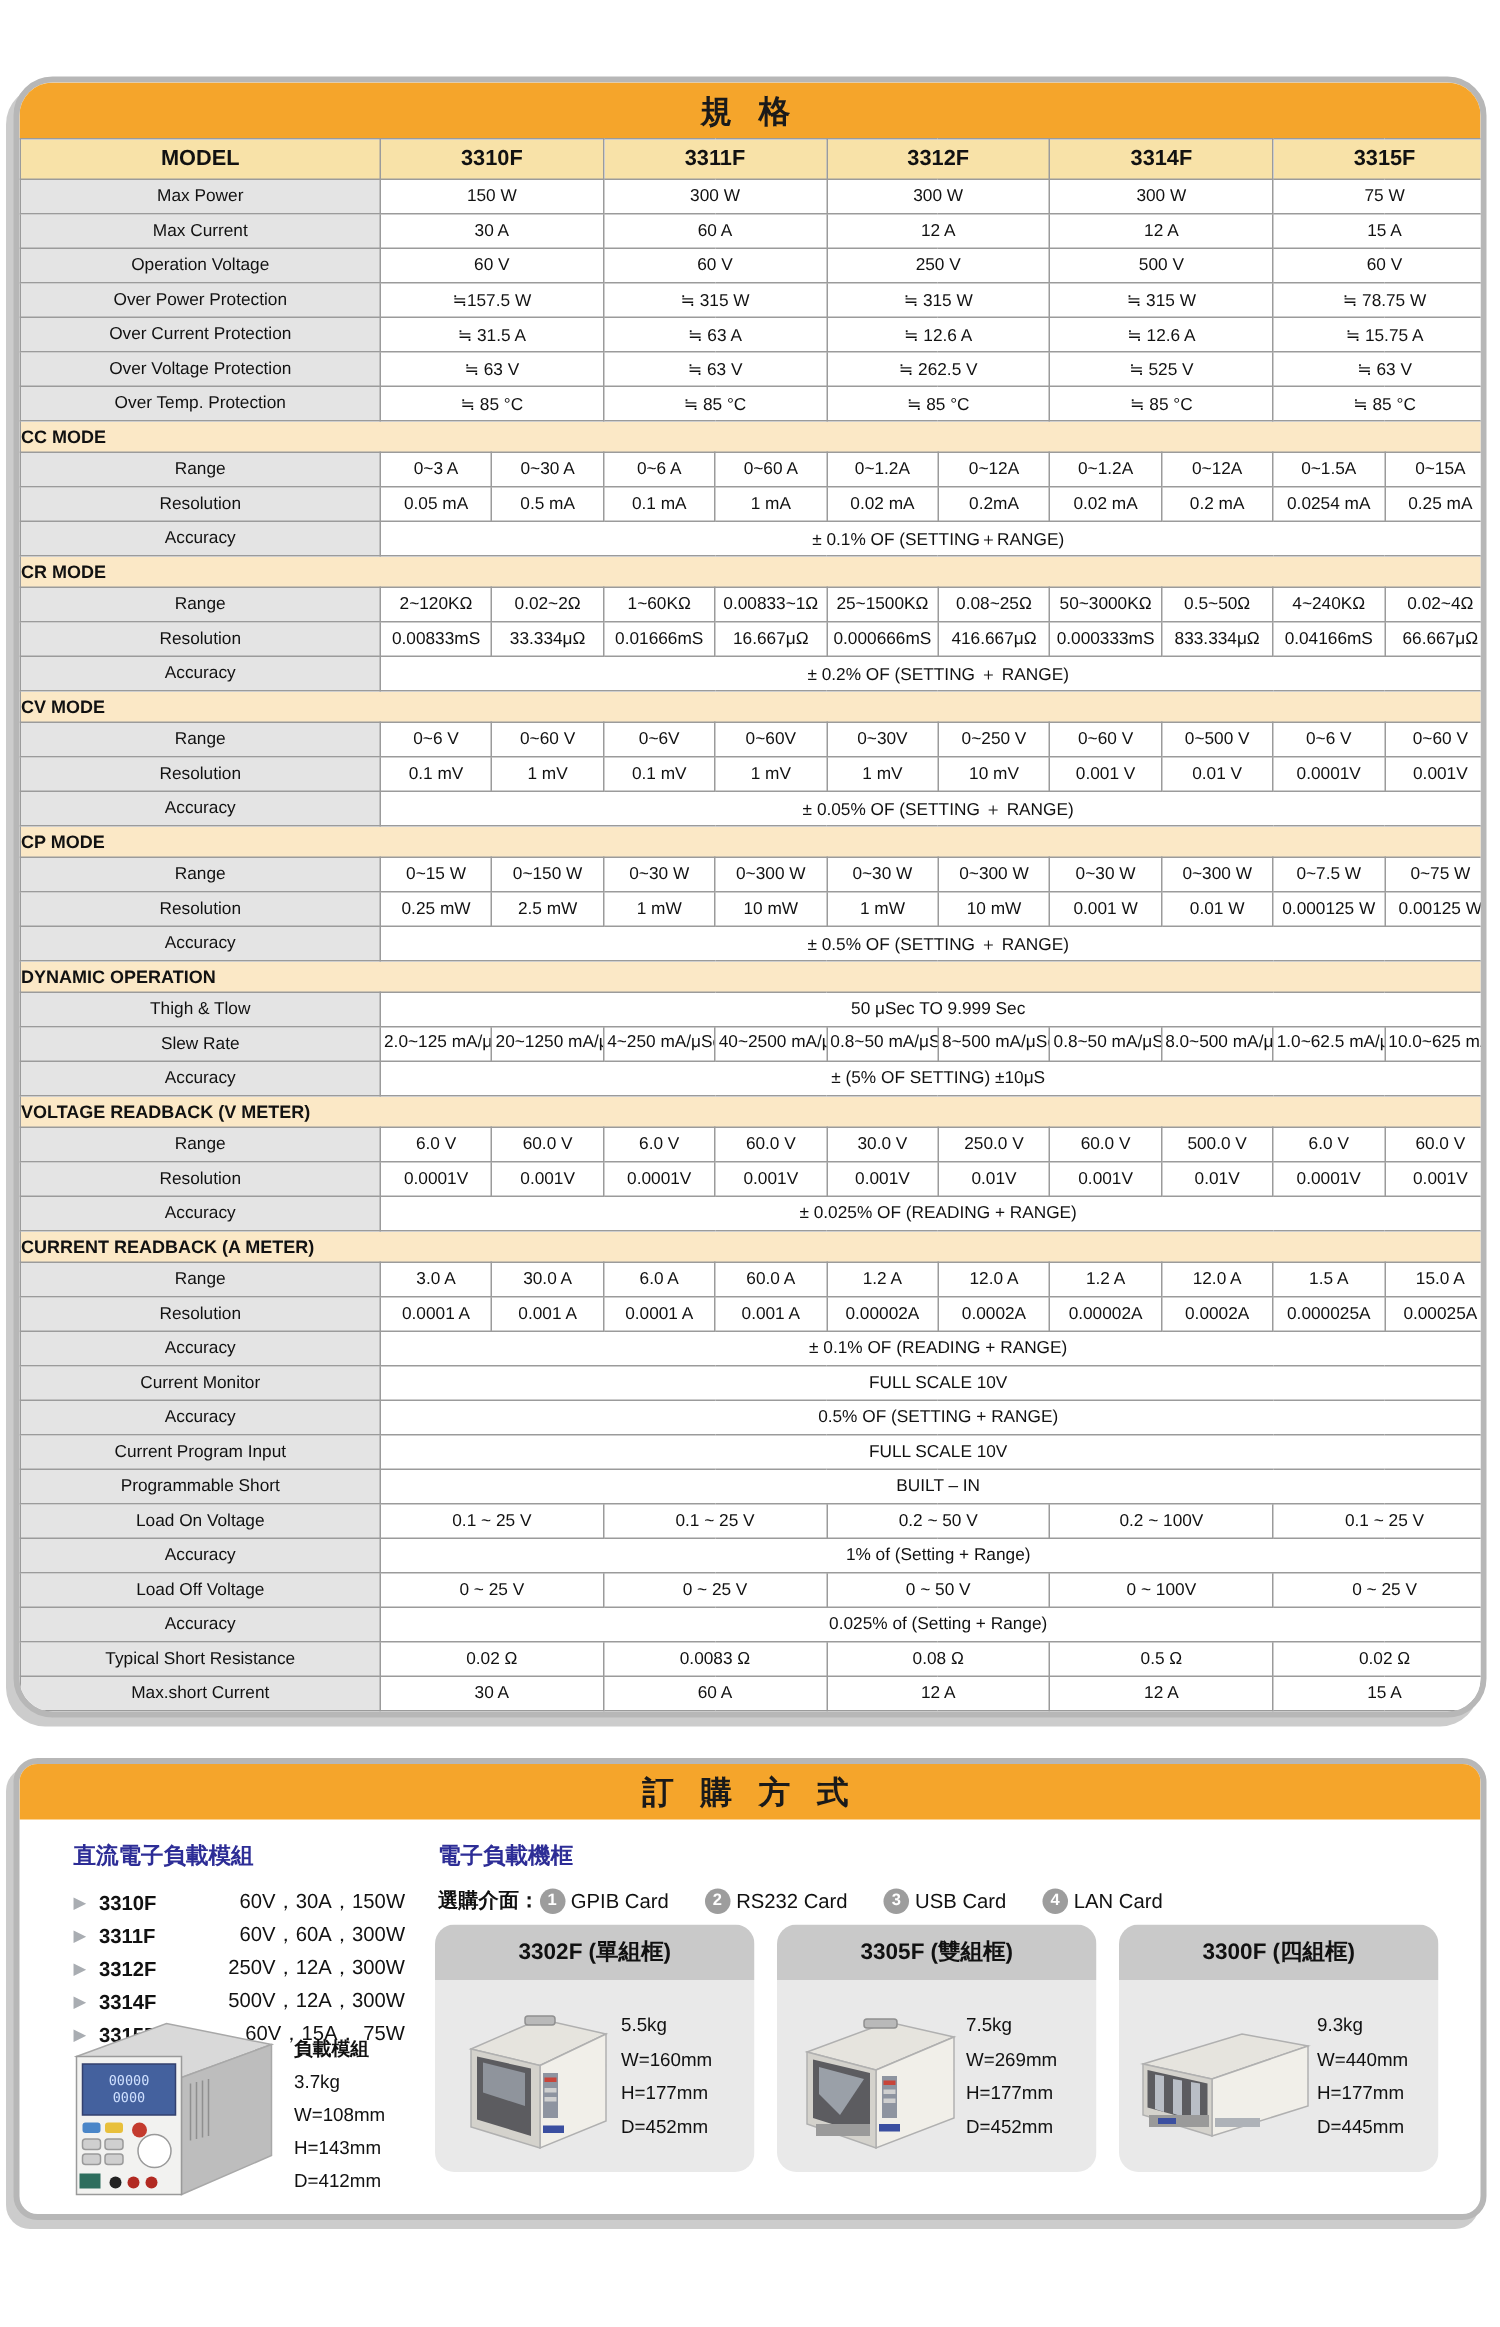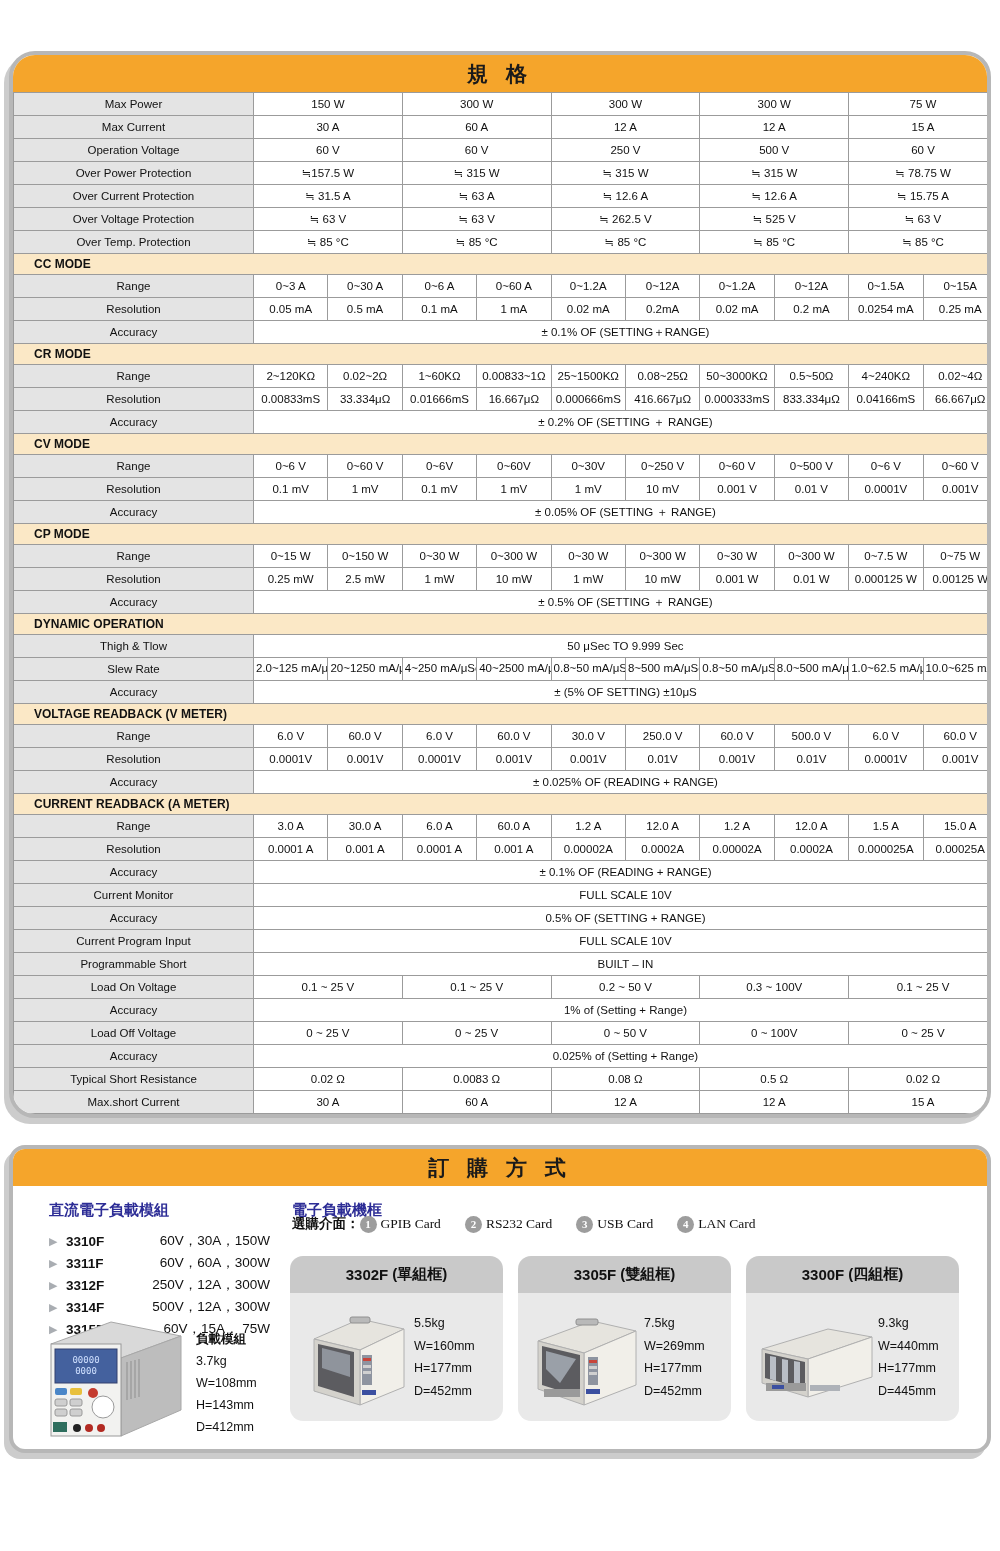--- a/index.html
+++ b/index.html
@@ -21,33 +21,33 @@
 
   
   table.spec{border-collapse:collapse;width:100%;table-layout:fixed;}
   table.spec td{border:1px solid #9b9b9b;height:22px;padding:0 2px;
     font-size:11.5px;text-align:center;overflow:hidden;white-space:nowrap;}
   td.lbl{background:#e4e4e4;text-align:left;padding-left:8px;font-size:12px;}
   td.val{background:#ffffff;}
   tr.model-row td{background:#f8e2a8;font-weight:bold;font-size:14.5px;height:26px;}
   tr.model-row td.lbl{background:#f8e2a8;}
   tr.section-row td{background:#fbe8c6;font-weight:bold;text-align:left;
-    padding-left:20px;font-size:12px;height:20px;}
+    padding-left:0;font-size:12px;height:20px;}
   td.tall{white-space:pre-line;height:44px;line-height:1.35;}
 
   
   .order-content{position:relative;height:262px;}
   .blue-h{position:absolute;font-size:15px;font-weight:bold;color:#2d2d96;}
   .mod-list{position:absolute;left:36px;top:44px;}
   .mod-item{display:flex;align-items:center;height:22px;font-size:13.5px;}
   .tri{color:#a9adb2;font-size:11px;width:17px;}
   .mod-model{font-weight:bold;width:52px;}
   .mod-spec{width:152px;text-align:right;}
   .mod-info{position:absolute;left:183px;top:143px;font-size:12.5px;line-height:1.75;}
-  .iface-row{position:absolute;left:279px;top:29px;display:flex;align-items:center;font-size:13.5px;font-family:Liberation Serif, serif;}
+  .iface-row{position:absolute;left:279px;top:45px;display:flex;align-items:center;font-size:13.5px;}
   .iface-label{font-weight:bold;}
   .iface-item{display:flex;align-items:center;margin-right:24px;}
   .badge{width:17px;height:17px;border-radius:50%;background:#9d9d9d;color:#fff;
     font-size:11px;font-weight:bold;display:flex;align-items:center;justify-content:center;margin-right:4px;}
   .card{position:absolute;top:70px;width:213px;border-radius:13px;overflow:hidden;}
   .card-h{background:#c9c9c9;height:37px;display:flex;align-items:center;justify-content:center;
     font-size:15px;font-weight:bold;}
   .card-h .ctype{font-weight:bold;margin-left:4px;}
   .card-b{background:#e9e9e9;height:128px;display:flex;align-items:center;padding-left:12px;}
   .card-specs{font-size:12.5px;line-height:1.8;margin-left:2px;}
@@ -62,20 +62,28 @@
   <div class="panel panel-spec">
     <div class="title-band">
       <span>規  格</span>
     </div>
     <table class="spec">
       <colgroup>
         <col style="width:240px">
         <col span="10" style="width:74.4px">
       </colgroup>
       <tbody id="spec-body">
+          <tr class="model-row">
+            <td class="lbl">MODEL</td>
+            <td class="val" colspan="2">3310F</td>
+            <td class="val" colspan="2">3311F</td>
+            <td class="val" colspan="2">3312F</td>
+            <td class="val" colspan="2">3314F</td>
+            <td class="val" colspan="2">3315F</td>
+          </tr>
           <tr>
             <td class="lbl">Max Power</td>
             <td class="val" colspan="2">150 W</td>
             <td class="val" colspan="2">300 W</td>
             <td class="val" colspan="2">300 W</td>
             <td class="val" colspan="2">300 W</td>
             <td class="val" colspan="2">75 W</td>
           </tr>
           <tr>
             <td class="lbl">Max Current</td>
@@ -371,21 +379,21 @@
           </tr>
           <tr>
             <td class="lbl">Programmable Short</td>
             <td class="val" colspan="10">BUILT – IN</td>
           </tr>
           <tr>
             <td class="lbl">Load On Voltage</td>
             <td class="val" colspan="2">0.1 ~ 25 V</td>
             <td class="val" colspan="2">0.1 ~ 25 V</td>
             <td class="val" colspan="2">0.2 ~ 50 V</td>
-            <td class="val" colspan="2">0.3 ~ 100V</td>
+            <td class="val" colspan="2">0.2 ~ 100V</td>
             <td class="val" colspan="2">0.1 ~ 25 V</td>
           </tr>
           <tr>
             <td class="lbl">Accuracy</td>
             <td class="val" colspan="10">1% of (Setting + Range)</td>
           </tr>
           <tr>
             <td class="lbl">Load Off Voltage</td>
             <td class="val" colspan="2">0 ~ 25 V</td>
             <td class="val" colspan="2">0 ~ 25 V</td>

